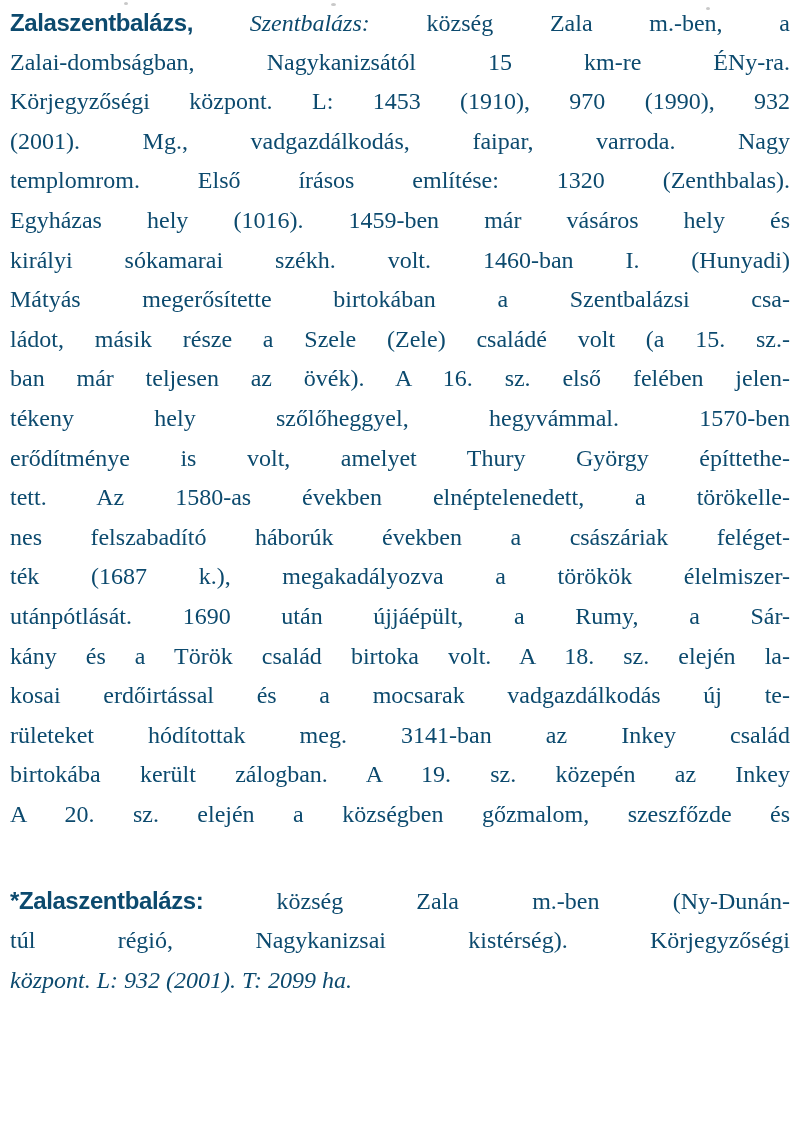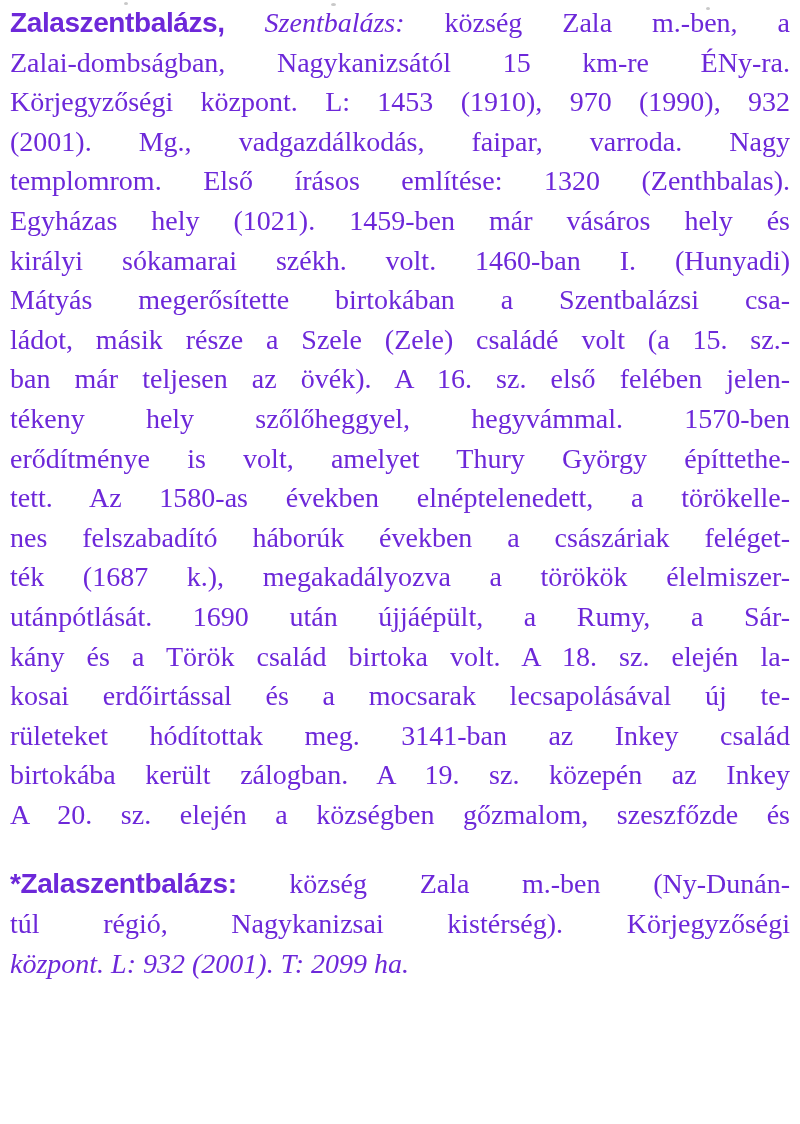--- a/index.html
+++ b/index.html
@@ -13,28 +13,28 @@
     height: 1124px;
     overflow: hidden;
     position: relative;
   }
   .page {
     box-sizing: border-box;
     width: 800px;
     height: 852px;
     padding: 3px 10px 0 10px;
     background: #ffffff;
-    color: #6d28d9;
+    color: #0c4a6e;
     font-family: "Liberation Serif", "DejaVu Serif", serif;
-    font-size: 28px;
+    font-size: 24px;
     line-height: 39.6px;
     -webkit-font-smoothing: antialiased;
   }
   .entry { display: block; }
-  .entry + .entry { margin-top: 30px; }
+  .entry + .entry { margin-top: 47px; }
   .line {
     display: block;
     text-align: justify;
     text-align-last: justify;
     -moz-text-align-last: justify;
     height: 39.6px;
     overflow: hidden;
     white-space: normal;
   }
   .line.lastline {
@@ -69,33 +69,33 @@
   <span class="speck s1"></span>
   <span class="speck s2"></span>
   <span class="speck s3"></span>
   <div id="entries-root">
       <div class="entry">
         <div class="line"><span class="seg-headword">Zalaszentbalázs,</span><span class="seg-italic"> Szentbalázs:</span><span class="seg-normal"> község Zala m.-ben, a</span></div>
         <div class="line"><span class="seg-normal">Zalai-dombságban, Nagykanizsától 15 km-re ÉNy-ra.</span></div>
         <div class="line"><span class="seg-normal">Körjegyzőségi központ. L: 1453 (1910), 970 (1990), 932</span></div>
         <div class="line"><span class="seg-normal">(2001). Mg., vadgazdálkodás, faipar, varroda. Nagy</span></div>
         <div class="line"><span class="seg-normal">templomrom. Első írásos említése: 1320 (Zenthbalas).</span></div>
-        <div class="line"><span class="seg-normal">Egyházas hely (1021). 1459-ben már vásáros hely és</span></div>
+        <div class="line"><span class="seg-normal">Egyházas hely (1016). 1459-ben már vásáros hely és</span></div>
         <div class="line"><span class="seg-normal">királyi sókamarai székh. volt. 1460-ban I. (Hunyadi)</span></div>
         <div class="line"><span class="seg-normal">Mátyás megerősítette birtokában a Szentbalázsi csa-</span></div>
         <div class="line"><span class="seg-normal">ládot, másik része a Szele (Zele) családé volt (a 15. sz.-</span></div>
         <div class="line"><span class="seg-normal">ban már teljesen az övék). A 16. sz. első felében jelen-</span></div>
         <div class="line"><span class="seg-normal">tékeny hely szőlőheggyel, hegyvámmal. 1570-ben</span></div>
         <div class="line"><span class="seg-normal">erődítménye is volt, amelyet Thury György építtethe-</span></div>
         <div class="line"><span class="seg-normal">tett. Az 1580-as években elnéptelenedett, a törökelle-</span></div>
         <div class="line"><span class="seg-normal">nes felszabadító háborúk években a császáriak feléget-</span></div>
         <div class="line"><span class="seg-normal">ték (1687 k.), megakadályozva a törökök élelmiszer-</span></div>
         <div class="line"><span class="seg-normal">utánpótlását. 1690 után újjáépült, a Rumy, a Sár-</span></div>
         <div class="line"><span class="seg-normal">kány és a Török család birtoka volt. A 18. sz. elején la-</span></div>
-        <div class="line"><span class="seg-normal">kosai erdőirtással és a mocsarak lecsapolásával új te-</span></div>
+        <div class="line"><span class="seg-normal">kosai erdőirtással és a mocsarak vadgazdálkodás új te-</span></div>
         <div class="line"><span class="seg-normal">rületeket hódítottak meg. 3141-ban az Inkey család</span></div>
         <div class="line"><span class="seg-normal">birtokába került zálogban. A 19. sz. közepén az Inkey</span></div>
         <div class="line"><span class="seg-normal">A 20. sz. elején a községben gőzmalom, szeszfőzde és</span></div>
       </div>
       <div class="entry">
         <div class="line"><span class="seg-headword">*Zalaszentbalázs:</span><span class="seg-normal"> község Zala m.-ben (Ny-Dunán-</span></div>
         <div class="line"><span class="seg-normal">túl régió, Nagykanizsai kistérség). Körjegyzőségi</span></div>
         <div class="line lastline"><span class="seg-normal">központ. L: 932 (2001). T: 2099 ha.</span></div>
       </div>
     </div>

